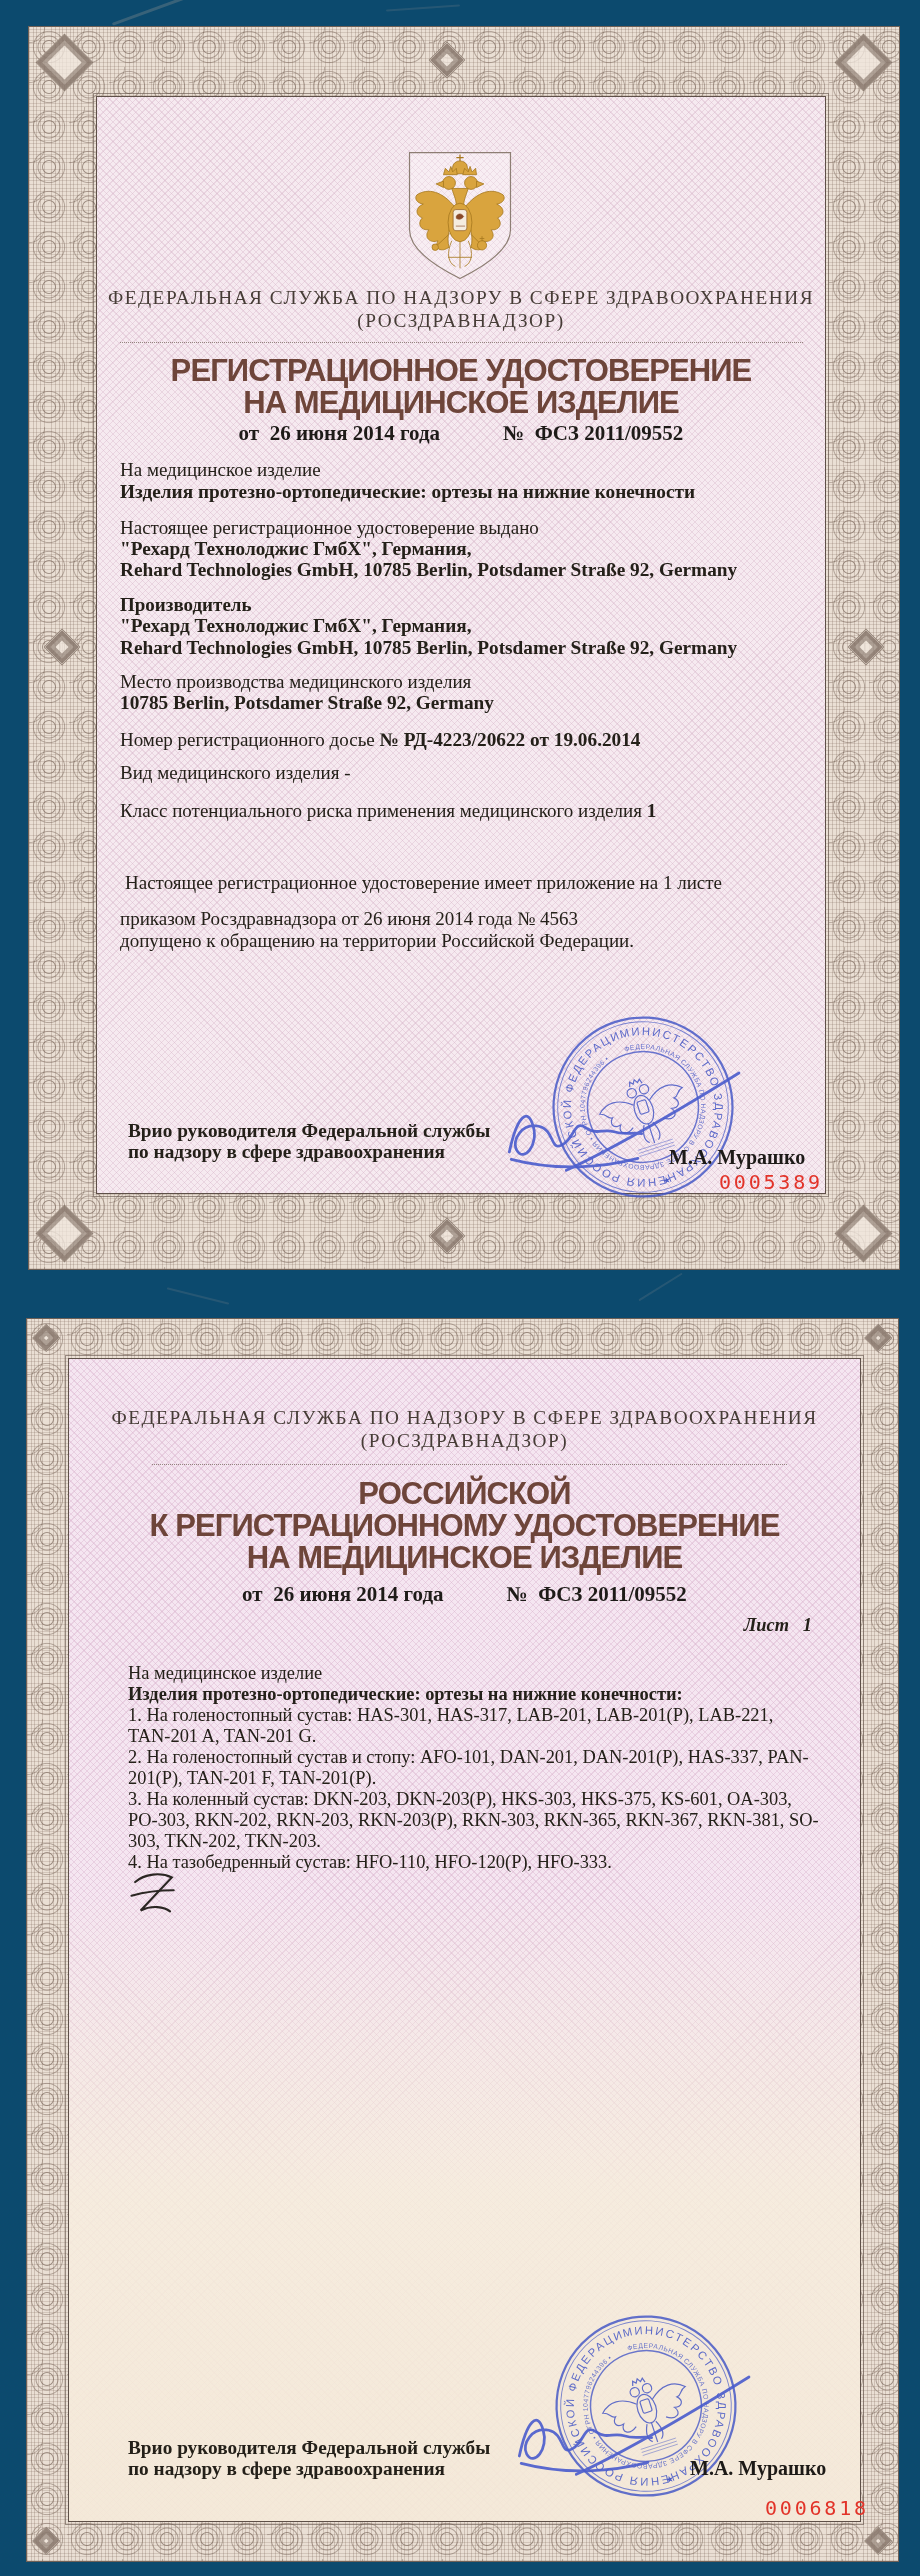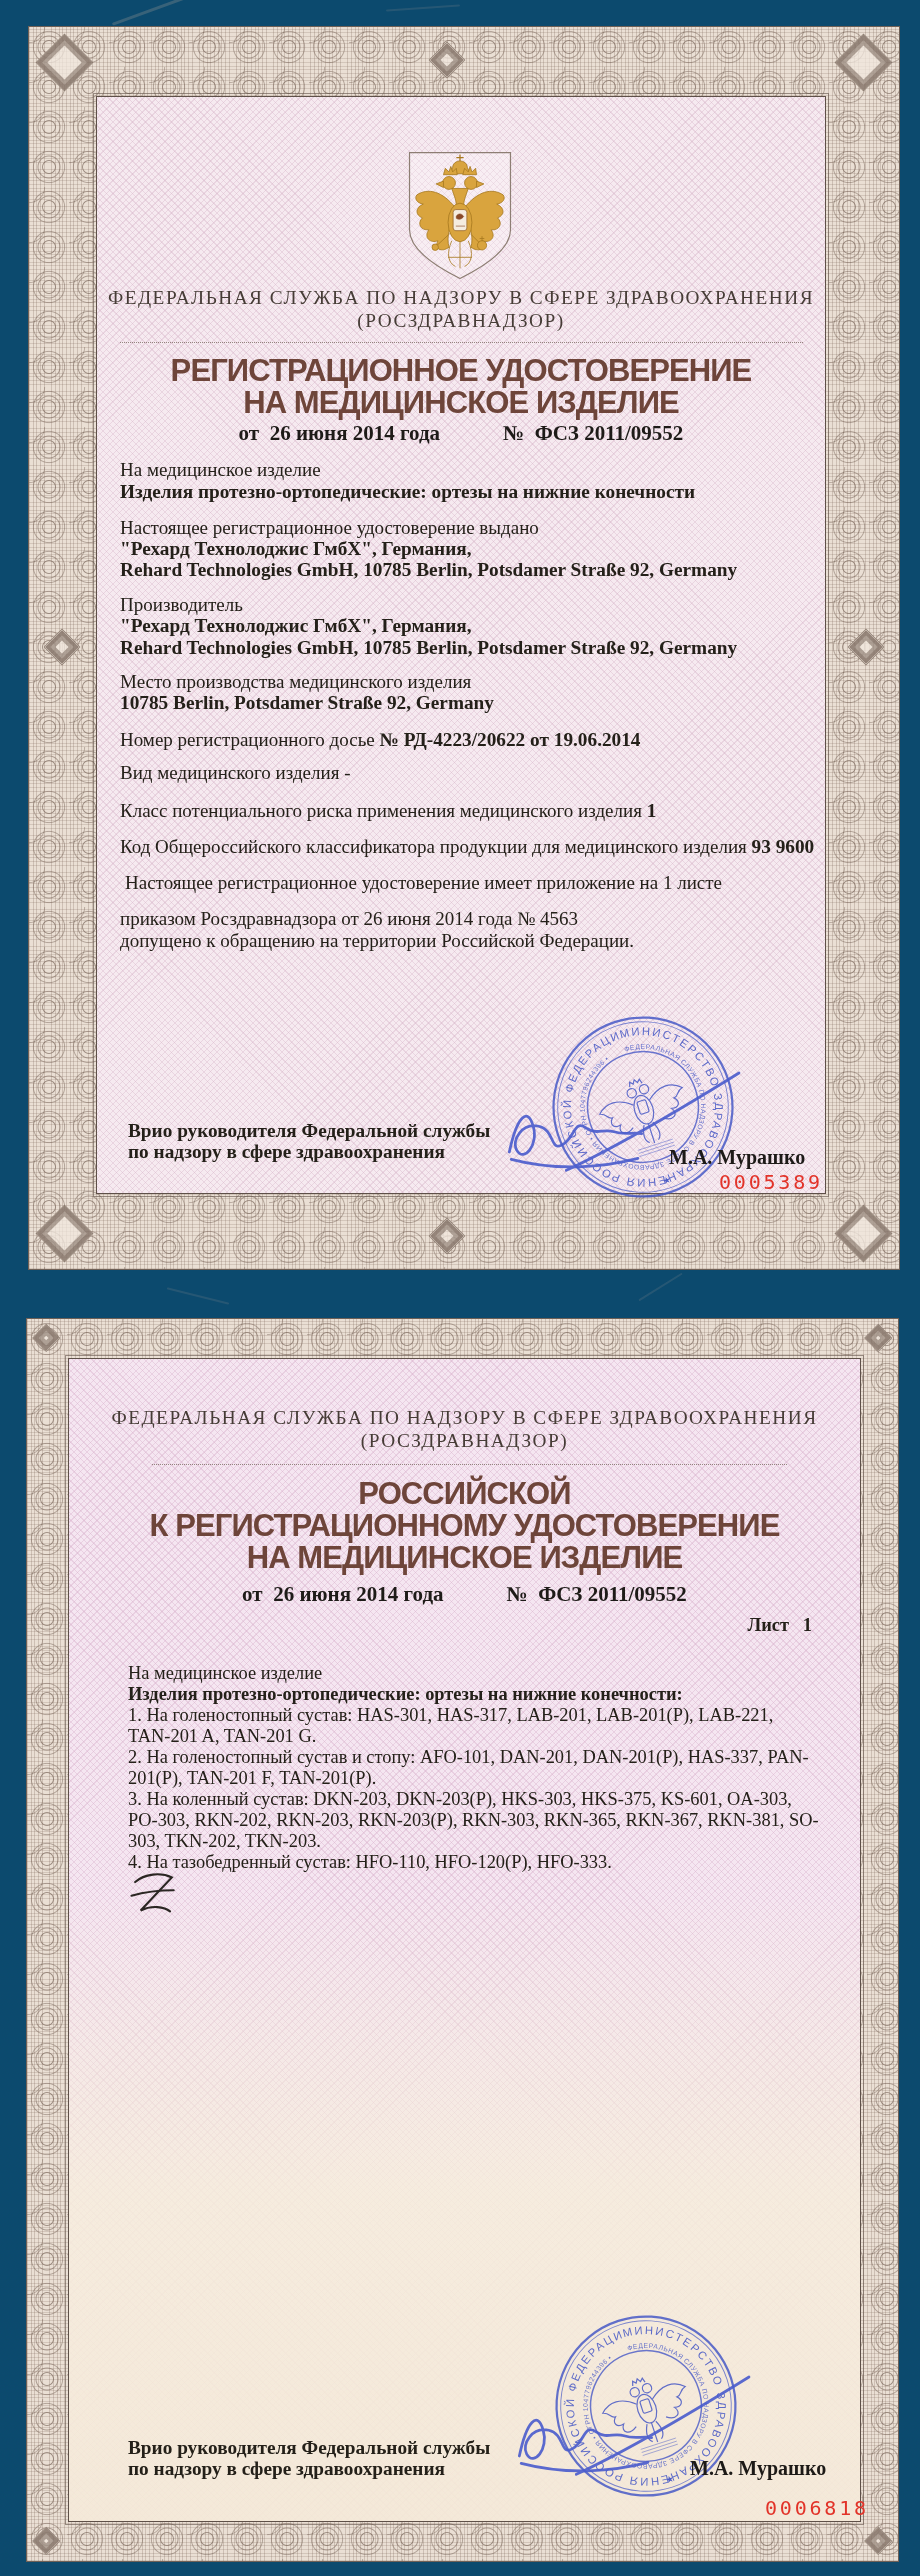--- a/index.html
+++ b/index.html
@@ -113,34 +113,33 @@
         <span>№  ФСЗ 2011/09552</span>
       </div>
 
       <div class="bodyline" style="left:23px;top:362px;">На медицинское изделие</div>
       <div class="bodyline b" style="left:23px;top:384px;">Изделия протезно-ортопедические: ортезы на нижние конечности</div>
 
       <div class="bodyline" style="left:23px;top:420px;">Настоящее регистрационное удостоверение выдано</div>
       <div class="bodyline b" style="left:23px;top:441px;">"Рехард Технолоджис ГмбХ", Германия,</div>
       <div class="bodyline b" style="left:23px;top:462px;">Rehard Technologies GmbH, 10785 Berlin, Potsdamer Straße 92, Germany</div>
 
-      <div class="bodyline" style="left:23px;top:497px;">Производитель</div>
+      <div class="bodyline" style="left:23px;top:497px;font-weight:bold;">Производитель</div>
       <div class="bodyline b" style="left:23px;top:518px;">"Рехард Технолоджис ГмбХ", Германия,</div>
       <div class="bodyline b" style="left:23px;top:540px;">Rehard Technologies GmbH, 10785 Berlin, Potsdamer Straße 92, Germany</div>
 
       <div class="bodyline" style="left:23px;top:574px;">Место производства медицинского изделия</div>
       <div class="bodyline b" style="left:23px;top:595px;">10785 Berlin, Potsdamer Straße 92, Germany</div>
 
       <div class="bodyline" style="left:23px;top:632px;"><span>Номер регистрационного досье </span><span class="b">№ РД-4223/20622 от 19.06.2014</span></div>
 
       <div class="bodyline" style="left:23px;top:665px;">Вид медицинского изделия -</div>
 
       <div class="bodyline" style="left:23px;top:703px;"><span>Класс потенциального риска применения медицинского изделия </span><span class="b">1</span></div>
 
-      <div class="bodyline" style="left:23px;top:739px;"><span>Код Общероссийского классификатора продукции для медицинского изделия </span><span class="b">93 9600</span></div>
 
       <div class="bodyline" style="left:28px;top:775px;">Настоящее регистрационное удостоверение имеет приложение на 1 листе</div>
       <div class="bodyline" style="left:23px;top:811px;">приказом Росздравнадзора от 26 июня 2014 года № 4563</div>
       <div class="bodyline" style="left:23px;top:833px;">допущено к обращению на территории Российской Федерации.</div>
 
       <div class="signpos" style="left:31px;top:1023px;">Врио руководителя Федеральной службы</div>
       <div class="signpos" style="left:31px;top:1044px;">по надзору в сфере здравоохранения</div>
 
       <svg class="stamp" style="left:451px;top:915px;" width="190" height="190" viewBox="0 0 206 206">
         <g transform="rotate(-18 103 103)" stroke="#4355c5" fill="none">
@@ -199,21 +198,21 @@
 
       <div class="doctitle" style="top:117px;">РОССИЙСКОЙ</div>
       <div class="doctitle" style="top:149px;">К РЕГИСТРАЦИОННОМУ УДОСТОВЕРЕНИЕ</div>
       <div class="doctitle" style="top:181px;">НА МЕДИЦИНСКОЕ ИЗДЕЛИЕ</div>
 
       <div class="daterow" style="top:223px;">
         <span>от  26 июня 2014 года</span>
         <span>№  ФСЗ 2011/09552</span>
       </div>
 
-      <div class="sheet" style="top:256px;right:48px;">Лист   1</div>
+      <div class="sheet" style="top:256px;right:48px;font-style:italic;">Лист   1</div>
 
       <div style="position:absolute;left:59px;top:304px;">
         <div class="listline">На медицинское изделие</div>
         <div class="listline" style="font-weight:bold;">Изделия протезно-ортопедические: ортезы на нижние конечности:</div>
         <div class="listline">1. На голеностопный сустав: HAS-301, HAS-317, LAB-201, LAB-201(P), LAB-221,</div>
         <div class="listline">TAN-201 A, TAN-201 G.</div>
         <div class="listline">2. На голеностопный сустав и стопу: AFO-101, DAN-201, DAN-201(P), HAS-337, PAN-</div>
         <div class="listline">201(P), TAN-201 F, TAN-201(P).</div>
         <div class="listline">3. На коленный сустав: DKN-203, DKN-203(P), HKS-303, HKS-375, KS-601, OA-303,</div>
         <div class="listline">PO-303, RKN-202, RKN-203, RKN-203(P), RKN-303, RKN-365, RKN-367, RKN-381, SO-</div>

